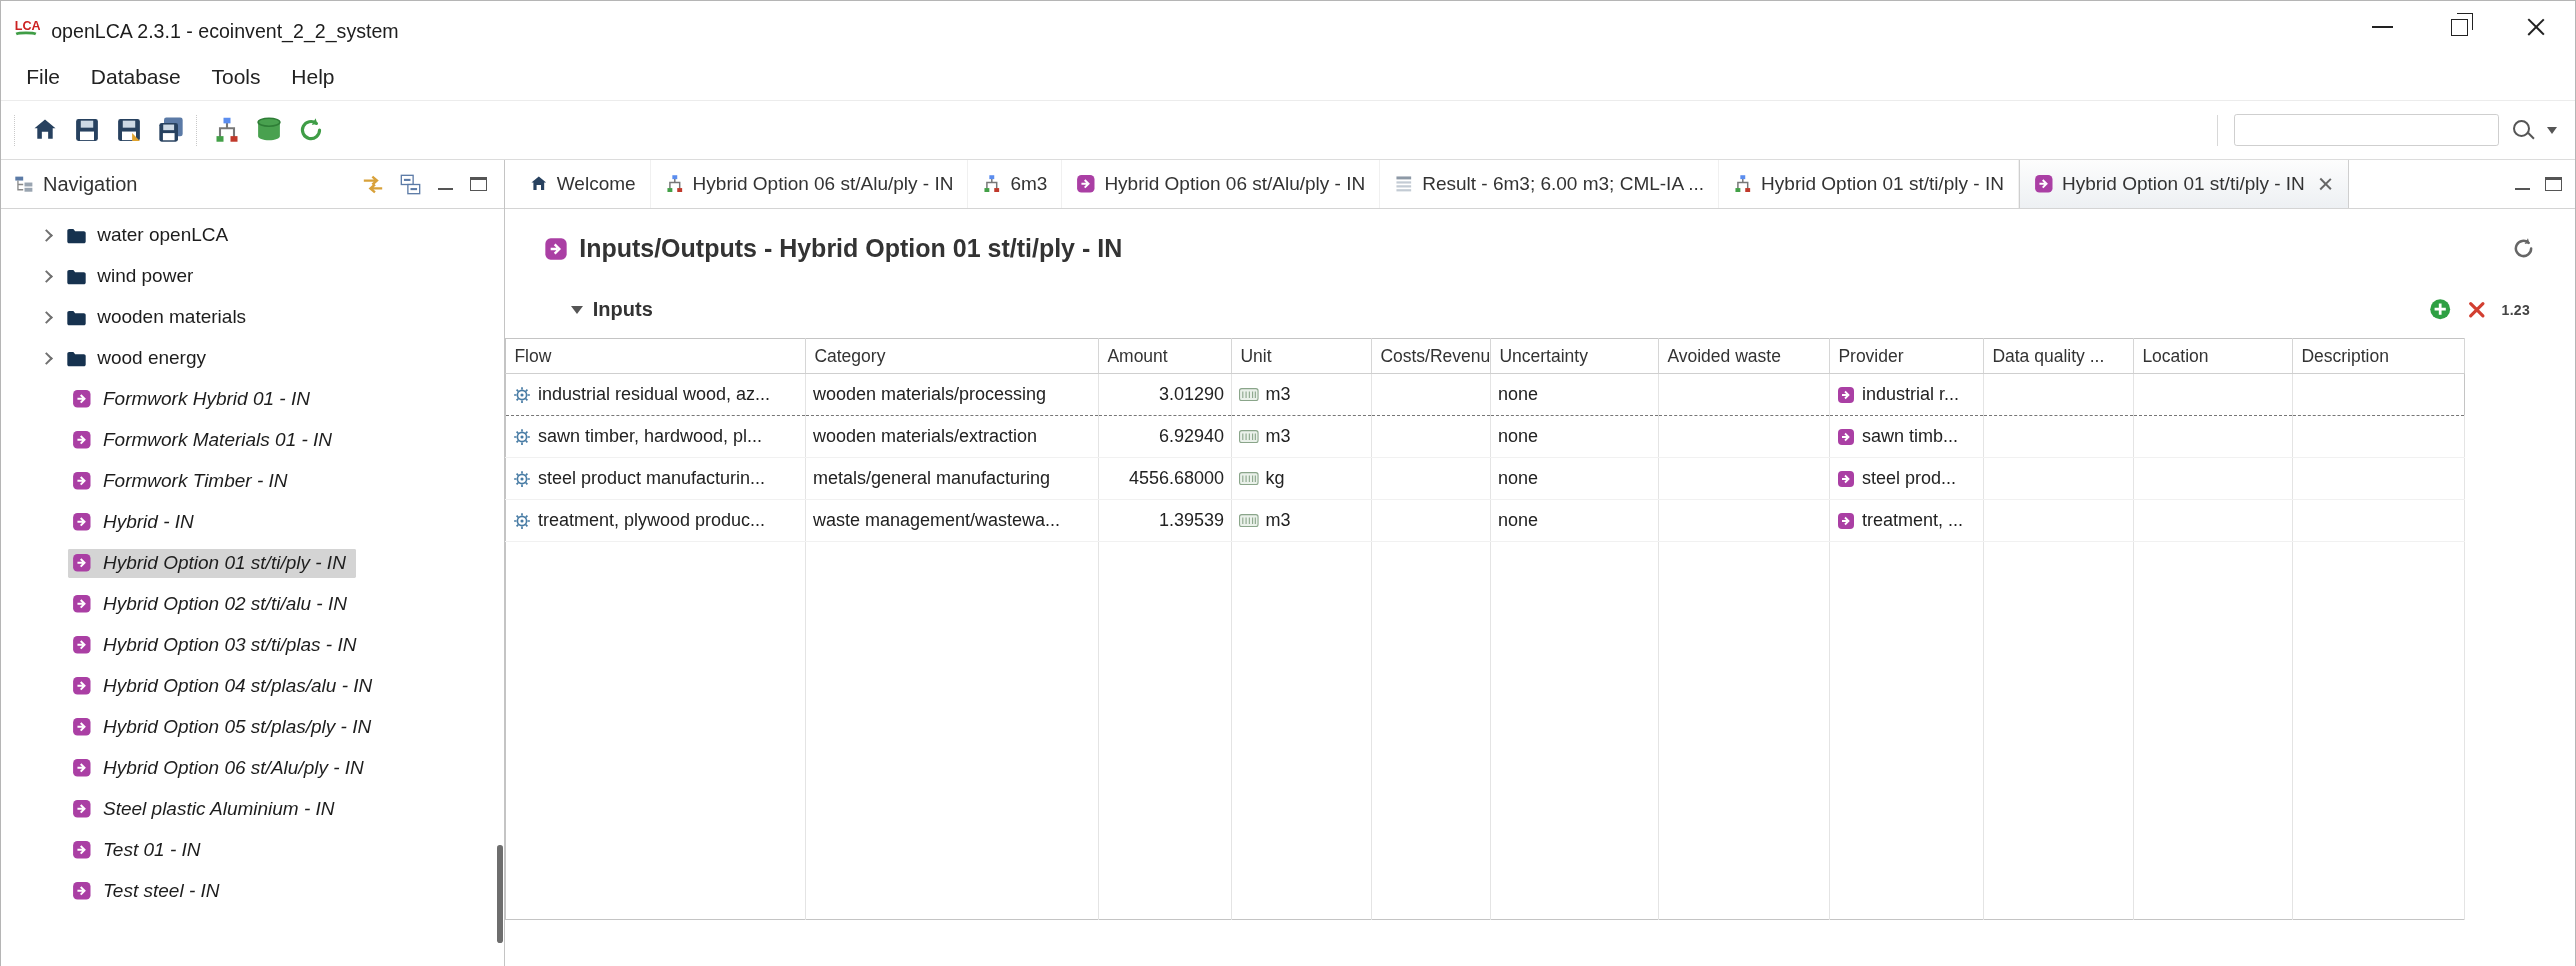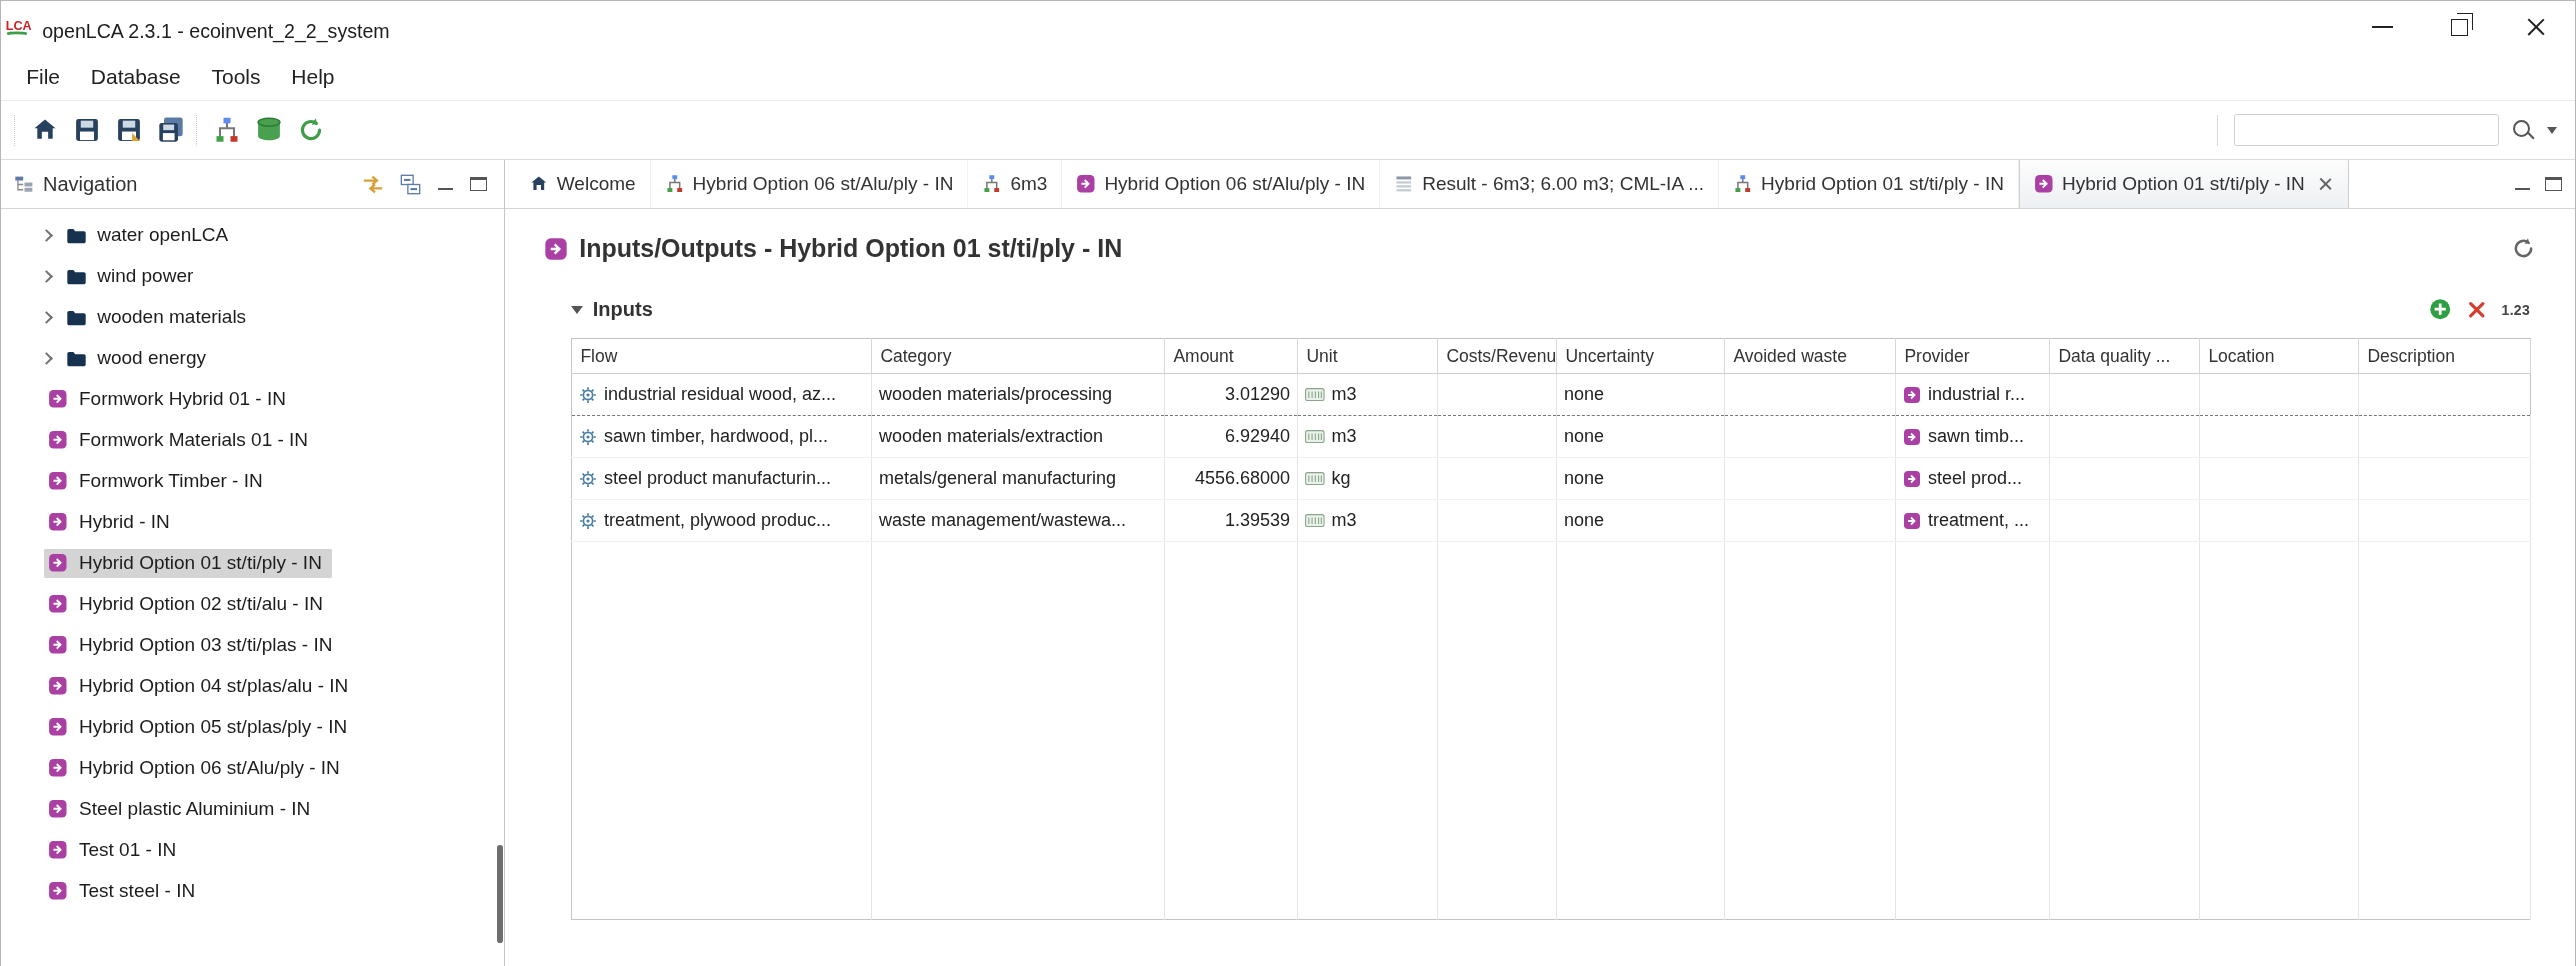--- a/index.html
+++ b/index.html
@@ -2,21 +2,21 @@
 <html style="font-size:11.2px"><head>
 <meta charset="utf-8">
 <style>
   * { box-sizing: border-box; }
   html,body { margin:0; padding:0; width:2576px; height:967px; overflow:hidden;
               font-family:"Liberation Sans", sans-serif; background:#fff; color:#222; }
 
   .window { width:100%; height:100%; border:0.7px solid #b5b5b5; display:flex; flex-direction:column; background:#fff; }
 
   
-  .titlebar { height:52px; display:flex; align-items:center; padding-left:2px; flex:0 0 auto;text-align:right; }
+  .titlebar { height:52px; display:flex; align-items:center; padding-left:11px; flex:0 0 auto;text-align:right; }
   .app-logo { width:28px; height:28px; margin-right:11.2px; display:flex; align-items:center; justify-content:center; }
   .title-text { font-size:19.6px; color:#1d1d1d;margin-top:8px; }
   .win-controls { margin-left:auto; display:flex; height:100%; }
   .win-btn { width:77px; height:100%; display:flex; align-items:center; justify-content:center; cursor:default; }
   .glyph-min { width:21px; height:2.1px; background:#222; }
   .glyph-restore { width:17px; height:17px; border:1.4px solid #222; position:relative; background:#fff; }
   .glyph-restore::before { content:""; position:absolute; top:-6.3px; left:4.9px; width:15.4px; height:15.4px;
                            border:1.4px solid #222; border-left:none; border-bottom:none; }
   .glyph-close { position:relative; width:24px; height:24px; }
   .glyph-close::before,.glyph-close::after { content:""; position:absolute; left:0.7px; top:10.5px; width:22.4px; height:2.1px; background:#222; }
@@ -53,21 +53,21 @@
                 border-bottom:0.7px solid #d4d4d4; font-size:20px; color:#333; }
   .nav-title { margin-left:8.4px; }
   .nav-header-tools { margin-left:auto; display:flex; align-items:center; gap:15.4px; padding-right:4.2px; }
   .icon-min-view { width:18px; height:15.4px; position:relative; }
   .icon-min-view::after { content:""; position:absolute; bottom:1.4px; left:1.4px; right:1.4px; height:2.8px; background:#555; }
   .icon-max-view { width:17px; height:14px; border:1.4px solid #555; border-top-width:3.5px; }
 
   .tree { flex:1; overflow:hidden; padding-top:5.6px; }
   .tree-row { height:41px; display:flex; align-items:center; font-size:19px; color:#1d1d1d; cursor:default; }
   .tree-row.folder { padding-left:41px; }
-  .tree-row.proc { padding-left:43px; }
+  .tree-row.proc { padding-left:67px;font-style:italic; }
   .chev { width:9px; height:9px; border-right:2.1px solid #707070; border-bottom:2.1px solid #707070;
           transform:rotate(-45deg); margin-right:15.4px; flex:0 0 auto; }
   .tree-ico { width:21px; height:21px; margin-right:9.8px; display:flex; align-items:center; flex:0 0 auto; }
   .row-inner { display:flex; align-items:center; padding:3.5px 9.8px 3.5px 4.2px; border-radius:1.4px; }
   .tree-row.selected .row-inner { background:#d4d4d4; }
 
   .nav-scrollbar { position:absolute; right:0; top:49px; bottom:0; width:8.4px; }
   .nav-scrollbar .thumb { position:absolute; right:0.7px; top:84%; height:13%; width:6.3px; background:#6e6e6e; border-radius:2.8px; }
 
   
@@ -95,21 +95,21 @@
   .refresh-wrap { margin-left:auto; }
 
   .section-row { display:flex; align-items:center; margin:21px 45px 17px 66px; }
   .tri { width:0; height:0; border-left:6.3px solid transparent; border-right:6.3px solid transparent;
          border-top:8.4px solid #555; margin-right:9.8px; }
   .section-label { font-size:20px; font-weight:bold; color:#333; }
   .section-tools { margin-left:auto; display:flex; align-items:center; gap:15.4px; }
   .fmt-label { font-size:14px; font-weight:bold; color:#444; letter-spacing:0.3px; }
 
   
-  .exchange-table { margin-left:66px; width:1959px; border-collapse:collapse; table-layout:fixed;
+  .exchange-table { width:1959px; border-collapse:collapse; table-layout:fixed;
                     font-size:18px; border:0.7px solid #c4c4c4; }
   .exchange-table th { height:35px; font-weight:normal; text-align:left; padding:0 8.4px; color:#333;
                        border-right:0.7px solid #d6d6d6; border-bottom:0.7px solid #cfcfcf;
                        white-space:nowrap; overflow:hidden; font-size:17.5px; background:#fff; }
   .exchange-table td { height:42px; padding:0 7px; border-right:0.7px solid #e4e4e4; border-bottom:0.7px solid #f1f1f1;
                        white-space:nowrap; overflow:hidden; }
   .cellflex { display:flex; align-items:center; gap:7px; overflow:hidden; }
   .c-amount { text-align:right; }
   tr.focused td { border-top:0.7px dashed #777; border-bottom:0.7px dashed #777; }
   tr.focused td:first-child { border-left:0.7px dashed #777; }

